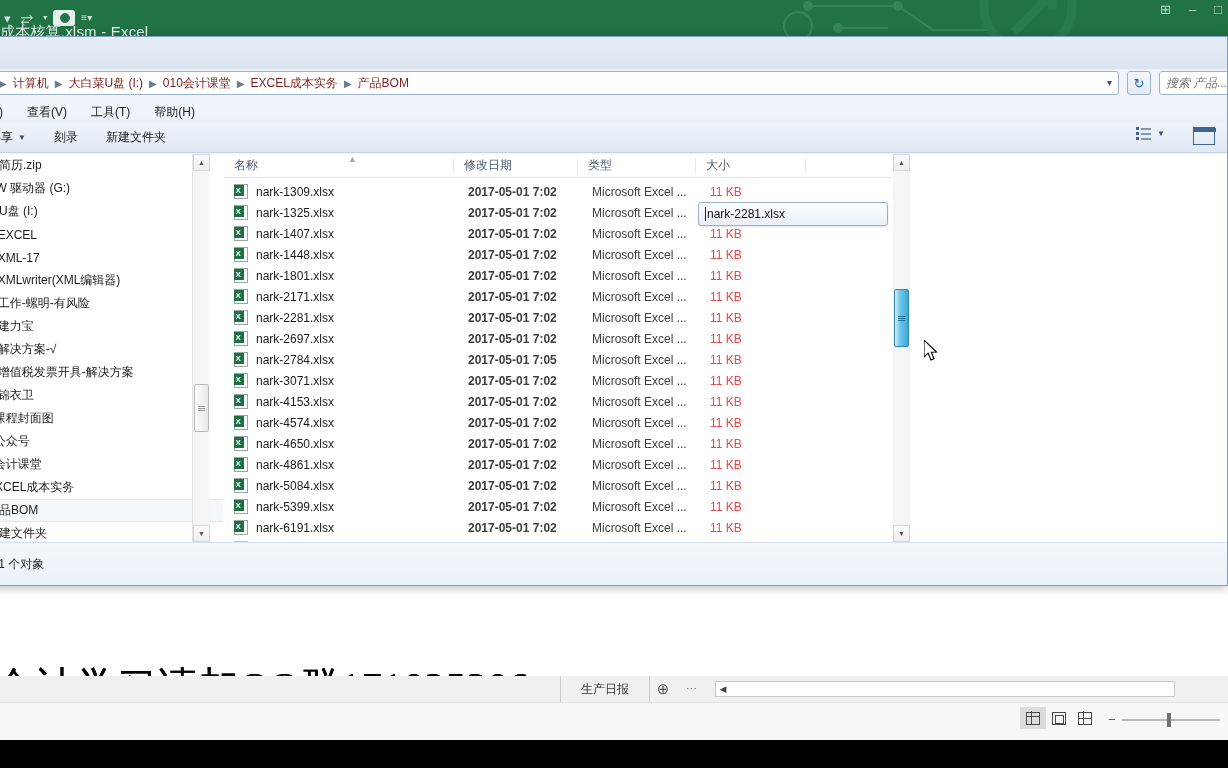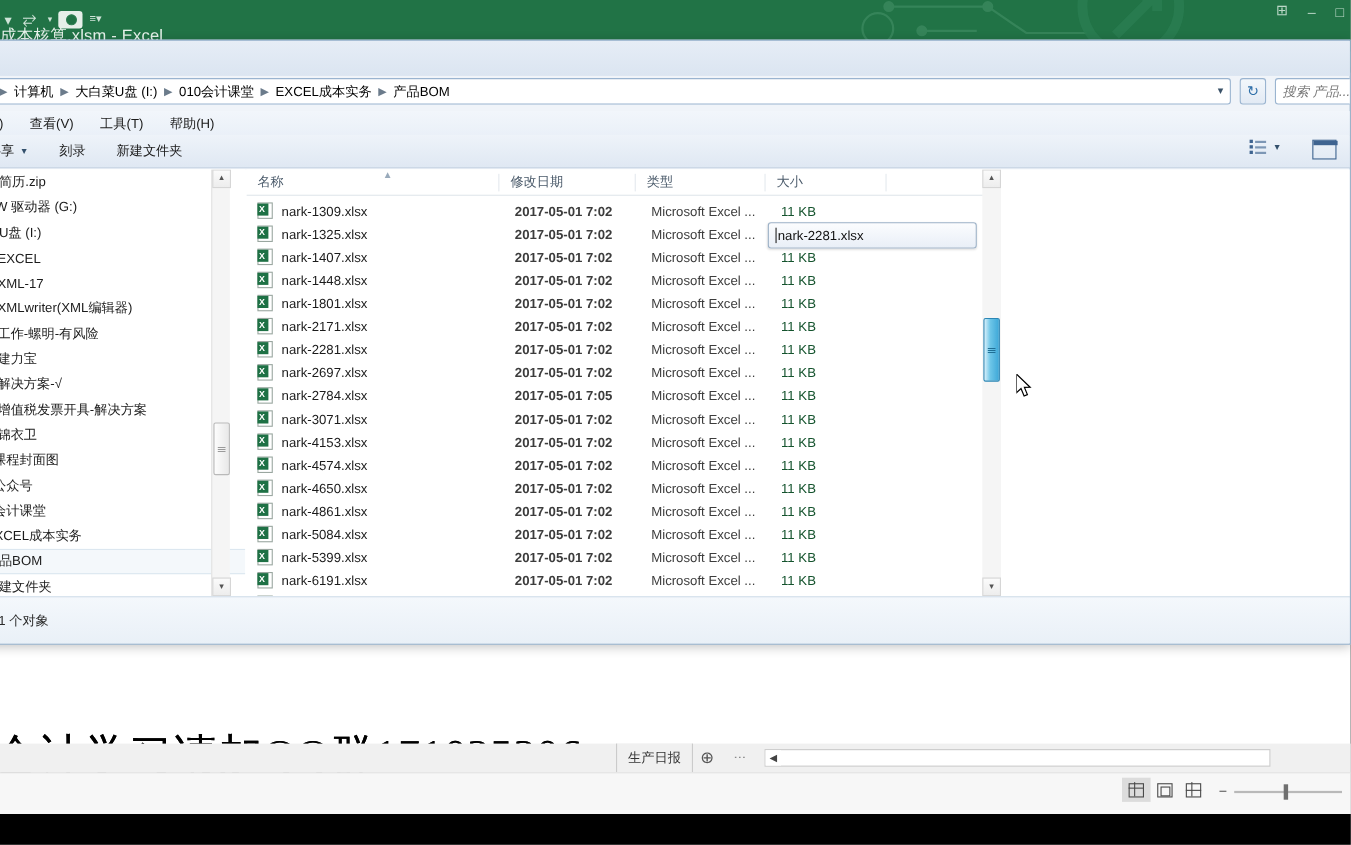--- a/index.html
+++ b/index.html
@@ -97,21 +97,21 @@
 
   
   .sheet-tabbar {
     position: absolute; left: 560px; top: 676px; width: 668px; height: 26px;
     background: #f0f0f0; display: flex; align-items: center;
   }
   .tabbar-left-fill {
     position: absolute; left: 0px; top: 676px; width: 560px; height: 26px; background: #f0f0f0;
   }
   .sheet-tab {
-    height: 26px; display: flex; align-items: center; padding: 0 10px;
+    height: 26px; display: flex; align-items: center; padding: 0 20px;
     font-size: 12px; color: #333; border-left: 1px solid #cbcbcb; border-right: 1px solid #cbcbcb;
     background: #f0f0f0;
   }
   .tab-add {
     width: 26px; height: 26px; display: flex; align-items: center; justify-content: center;
     color: #555; font-size: 15px;
   }
   .tab-dots { color: #888; font-size: 11px; letter-spacing: 1px; padding: 0 10px; writing-mode: vertical-rl; }
   .hscroll {
     margin-left: 6px; height: 16px; width: 460px; background: #fff; border: 1px solid #c9c9c9;
@@ -148,21 +148,21 @@
   }
   .exp-topbar {
     position: absolute; left: 0; top: 0; width: 1254px; height: 32px;
     background: linear-gradient(to bottom,#e6edf6,#dbe5f1);
   }
   .addrbar {
     position: absolute; left: 18px; top: 34px; width: 1126px; height: 24px;
     background: #ffffff; border: 1px solid #9ab4d0; border-radius: 3px;
     display: flex; align-items: center; padding: 0 4px; overflow: hidden;
   }
-  .crumb { font-size: 12px; color: #000000; padding: 0 5px; white-space: nowrap; }
+  .crumb { font-size: 12px; color: #7f1d1d; padding: 0 5px; white-space: nowrap; }
   .crumb-sep { color: #6b7b8b; font-size: 10px; padding: 0 1px; }
   .addr-chev { position: absolute; right: 6px; top: 5px; color: #3a5268; font-size: 10px; }
   .refresh-btn {
     position: absolute; left: 1152px; top: 34px; width: 24px; height: 24px;
     background: linear-gradient(to bottom,#f3f7fb,#e2eaf4);
     border: 1px solid #9ab4d0; border-radius: 3px;
     display: flex; align-items: center; justify-content: center;
     color: #2d6ea8; font-size: 13px;
   }
   .searchbox {
@@ -243,21 +243,21 @@
   .row { height: 21px; display: flex; align-items: center; font-size: 12px; color: #1b1b1b; }
   .xl-icon {
     width: 14px; height: 15px; margin-left: 10px; margin-right: 8px; position: relative; flex: 0 0 auto;
   }
   .xl-icon .pg { position: absolute; inset: 0; background: #ffffff; border: 1px solid #9aa7a0; }
   .xl-icon .gr { position: absolute; left: 0px; top: 1px; width: 10px; height: 11px; background: #1e7145; }
   .xl-icon .x { position: absolute; left: 1.5px; top: 0.5px; color: #fff; font-size: 8px; font-weight: bold; line-height: 11px; }
   .fname { width: 212px; }
   .fdate { width: 124px; color: #3c3c3c; font-weight: bold; }
   .ftype { width: 118px; color: #3c3c3c; }
-  .fsize { width: 60px; color: #14532d; }
+  .fsize { width: 60px; color: #ef4444; }
   .row.partial { opacity: .55; }
 
   .rename-box {
     position: absolute; left: 474px; top: 48px; width: 190px; height: 24px;
     background: linear-gradient(to bottom,#fbfcfe,#e9eff7);
     border: 1px solid #9bb0c6; border-radius: 3px;
     display: flex; align-items: center; padding-left: 6px;
     font-size: 12px; color: #111; box-shadow: 0 1px 2px rgba(0,0,0,.12);
   }
   .caret-line { width: 1px; height: 14px; background: #222; margin-right: 1px; }

